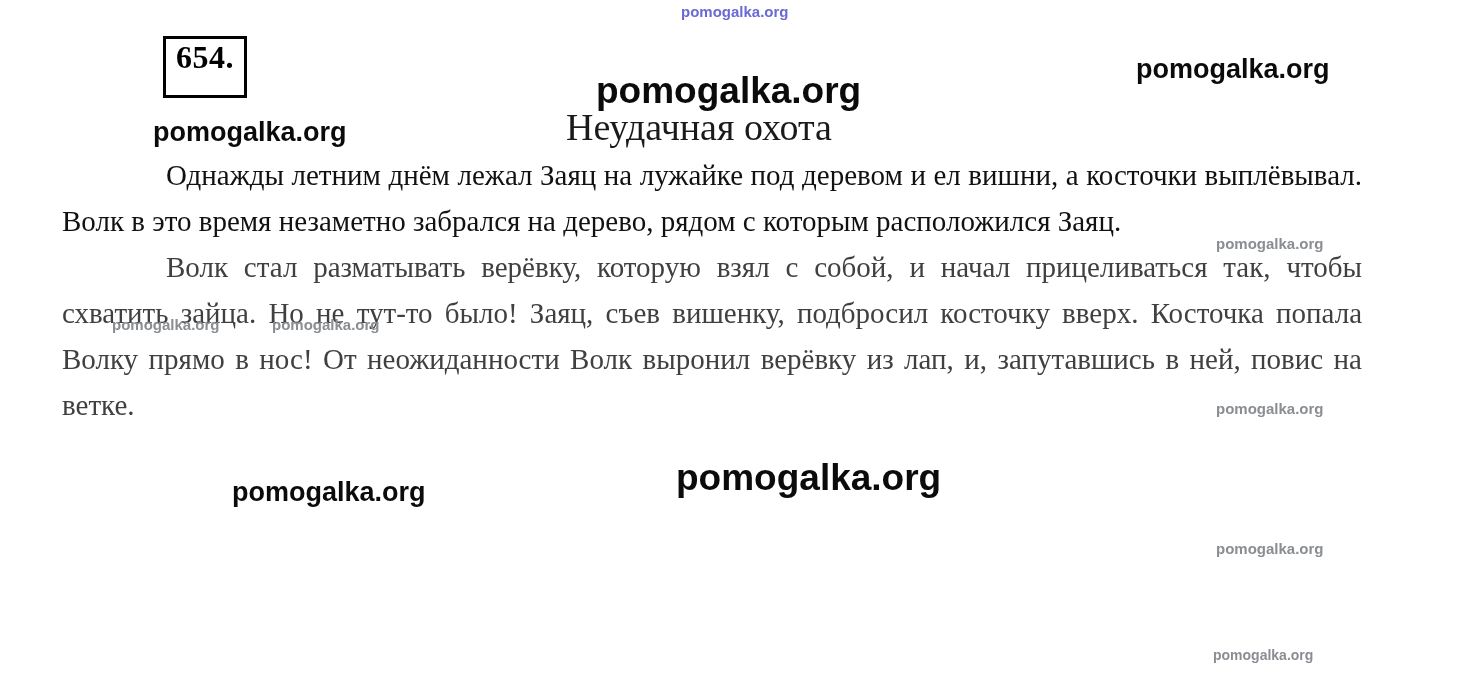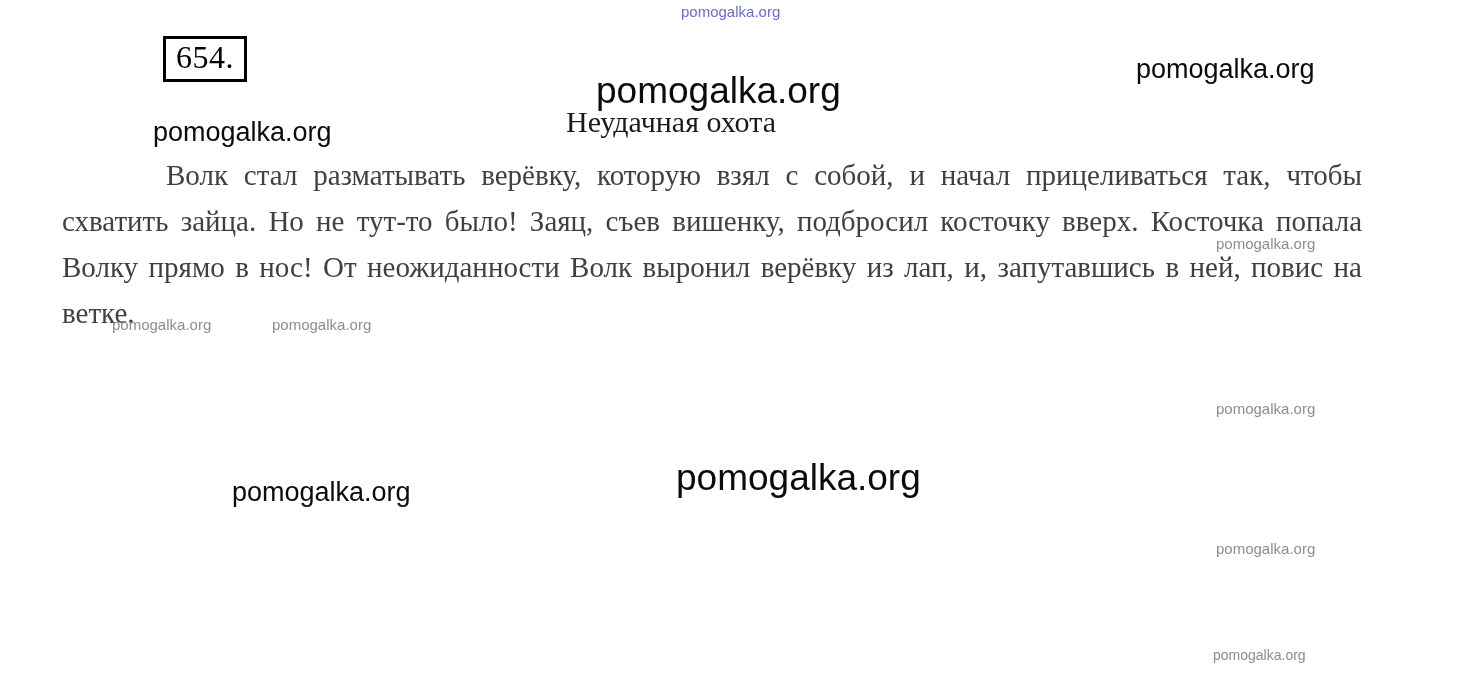--- a/index.html
+++ b/index.html
@@ -20,36 +20,36 @@
     width: 1476px;
     height: 695px;
   }
 
   
   .ex-number {
     position: absolute;
     left: 163px;
     top: 36px;
     border: 3px solid #000;
-    padding: 2px 10px 4px 10px;
+    padding: 2px 10px 20px 10px;
     font-family: "Liberation Serif", serif;
     font-size: 32px;
-    font-weight: normal;
+    font-weight: bold;
     line-height: 1.05;
     color: #000;
     letter-spacing: 0.5px;
     text-align: center;
   }
 
   
   .doc-title {
     position: absolute;
     left: 566px;
     top: 105px;
-    font-size: 30px;
+    font-size: 38px;
     color: #1a1a1a;
     white-space: nowrap;
   }
 
   .body-text {
     position: absolute;
     left: 62px;
     top: 152px;
     width: 1300px;
     font-size: 29px;
@@ -62,21 +62,21 @@
     text-indent: 104px;
   }
   .body-text p.faded {
     color: #404040;
   }
 
   
   .wm {
     position: absolute;
     font-family: "Liberation Sans", sans-serif;
-    font-weight: normal;
+    font-weight: bold;
     white-space: nowrap;
     pointer-events: none;
     text-align: right;
   }
   .wm-blue {
     color: #6a6ad6;
   }
   .wm-black {
     color: #0b0b0b;
   }
@@ -87,20 +87,21 @@
 </head>
 <body>
 
 <div id="page">
 
   <div class="ex-number">654.</div>
 
   <div class="doc-title">Неудачная охота</div>
 
   <div class="body-text">
+    <p>Однажды летним днём лежал Заяц на лужайке под деревом и ел вишни, а косточки выплёвывал. Волк в это время незаметно забрался на дерево, рядом с которым расположился Заяц.</p>
     <p class="faded">Волк стал разматывать верёвку, которую взял с собой, и начал прицеливаться так, чтобы схватить зайца. Но не тут-то было! Заяц, съев вишенку, подбросил косточку вверх. Косточка попала Волку прямо в нос! От неожиданности Волк выронил верёвку из лап, и, запутавшись в ней, повис на ветке.</p>
   </div>
 
   <div id="watermark-layer">
       <div class="wm wm-blue" style="left: 681px; top: 3px; font-size: 15px;">pomogalka.org</div>
       <div class="wm wm-black" style="left: 596px; top: 70px; font-size: 37px;">pomogalka.org</div>
       <div class="wm wm-black" style="left: 1136px; top: 54px; font-size: 27px;">pomogalka.org</div>
       <div class="wm wm-black" style="left: 153px; top: 117px; font-size: 27px;">pomogalka.org</div>
       <div class="wm wm-gray" style="left: 1216px; top: 235px; font-size: 15px;">pomogalka.org</div>
       <div class="wm wm-gray" style="left: 112px; top: 316px; font-size: 15px;">pomogalka.org</div>

